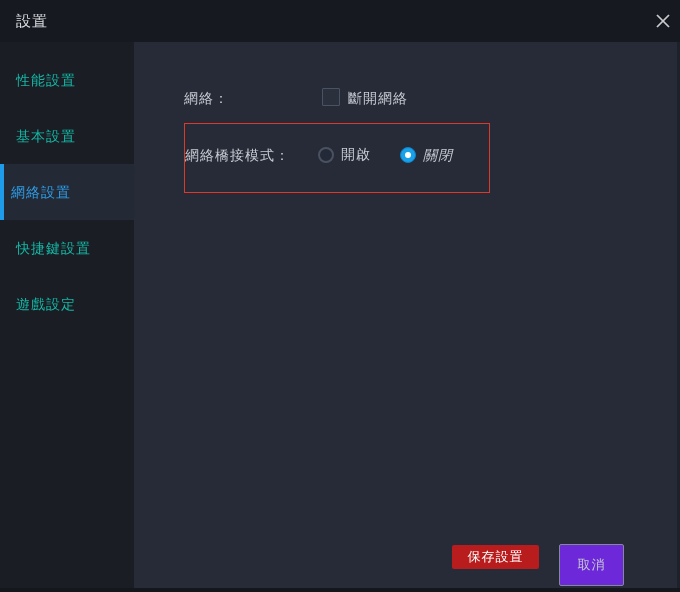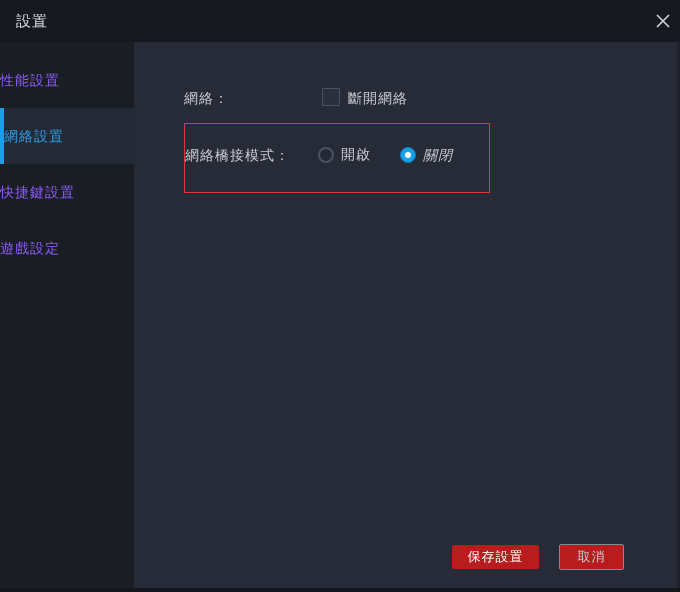--- a/index.html
+++ b/index.html
@@ -24,27 +24,27 @@
     position:absolute;right:7px;top:11px;width:20px;height:20px;
     display:flex;align-items:center;justify-content:center;cursor:pointer;
   }
 
   
   .sidebar{
     position:absolute;left:0;top:42px;width:150px;height:546px;
     background:#1a1d24;padding-top:10px;box-sizing:border-box;
   }
   .side-item{
-    height:56px;line-height:56px;
-    color:#8b5cf6;font-size:14px;letter-spacing:1px;cursor:pointer;
+    height:56px;line-height:56px;padding-left:16px;
+    color:#14b8a6;font-size:14px;letter-spacing:1px;cursor:pointer;
   }
   .side-item.selected{
     background:#242936;
     border-left:4px solid #1e9be9;
-    padding-left:0;
+    padding-left:7px;
     color:#2e9ee7;
   }
 
   
   .main{
     position:absolute;left:134px;top:42px;width:530px;height:546px;
     background:#272b37;
   }
   .field-label{
     position:absolute;color:#c7cbd2;font-size:14px;line-height:16px;
@@ -85,22 +85,22 @@
   .btn{
     position:absolute;font-size:13px;letter-spacing:1px;
     display:flex;align-items:center;justify-content:center;
     box-sizing:border-box;cursor:pointer;border-radius:2px;
   }
   .btn-save{
     left:318px;top:503px;width:87px;height:24px;
     background:#b91c1c;color:#ffffff;
   }
   .btn-cancel{
-    left:425px;top:502px;width:65px;height:26px;
-    background:#b91c1c;border:1px solid #828997;color:#c4c8d0;
+    left:425px;top:502px;width:65px;height:42px;
+    background:#6d28d9;border:1px solid #828997;color:#c4c8d0;
   }
 
   
   .bottom-strip{
     position:absolute;left:0;top:588px;width:680px;height:4px;background:#14171c;
   }
   .right-strip{
     position:absolute;left:677px;top:42px;width:3px;height:546px;background:#1e212a;
   }
 </style>
@@ -114,20 +114,21 @@
     <div class="close-btn">
       <svg width="16" height="16" viewBox="0 0 16 16">
         <line x1="2" y1="2" x2="14" y2="14" stroke="#c9cbcf" stroke-width="1.7"></line>
         <line x1="14" y1="2" x2="2" y2="14" stroke="#c9cbcf" stroke-width="1.7"></line>
       </svg>
     </div>
   </div>
 
   <div class="sidebar">
     <div class="side-item">性能設置</div>
+    <div class="side-item">基本設置</div>
     <div class="side-item selected">網絡設置</div>
     <div class="side-item">快捷鍵設置</div>
     <div class="side-item">遊戲設定</div>
   </div>
 
   <div class="main">
 
     <div class="field-label" style="left:50px;top:48px;">網絡：</div>
     <div class="checkbox"></div>
     <div class="field-label check-label">斷開網絡</div>

